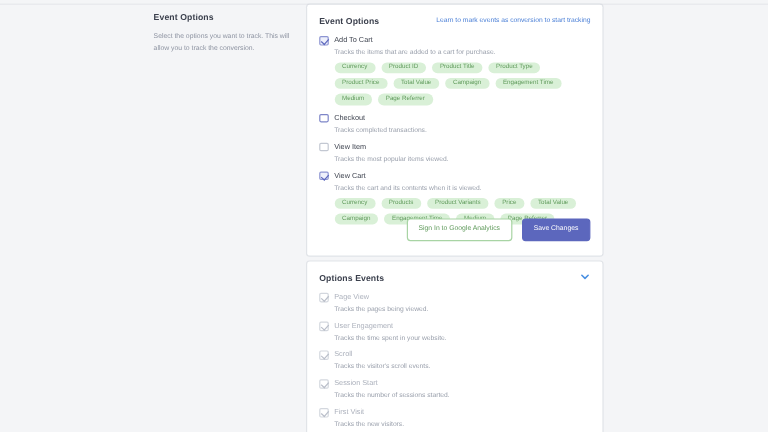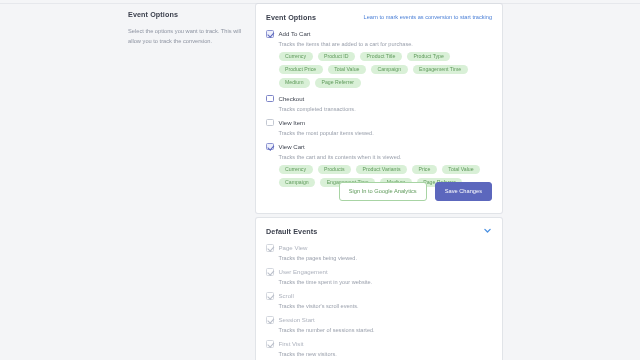--- a/index.html
+++ b/index.html
@@ -180,21 +180,21 @@
         </div>
       </div>
     <div class="actions">
       <button class="btn btn-ghost">Sign In to Google Analytics</button>
       <button class="btn btn-primary">Save Changes</button>
     </div>
   </div>
 
   <div class="card" id="card-default">
     <div class="card-head">
-      <div class="card-title">Default Events</div>
+      <div class="card-title">Options Events</div>
       <span>
         <svg class="chev" viewBox="0 0 24 24" fill="none" stroke="#4a90e2" stroke-width="3.5" stroke-linecap="round" stroke-linejoin="round">
             <polyline points="5,9 12,16 19,9"></polyline>
           </svg>
       </span>
     </div>
     <div class="events" id="default-events">
         <div class="event">
           <div class="event-top">
             <span class="cbx checked muted"></span>

